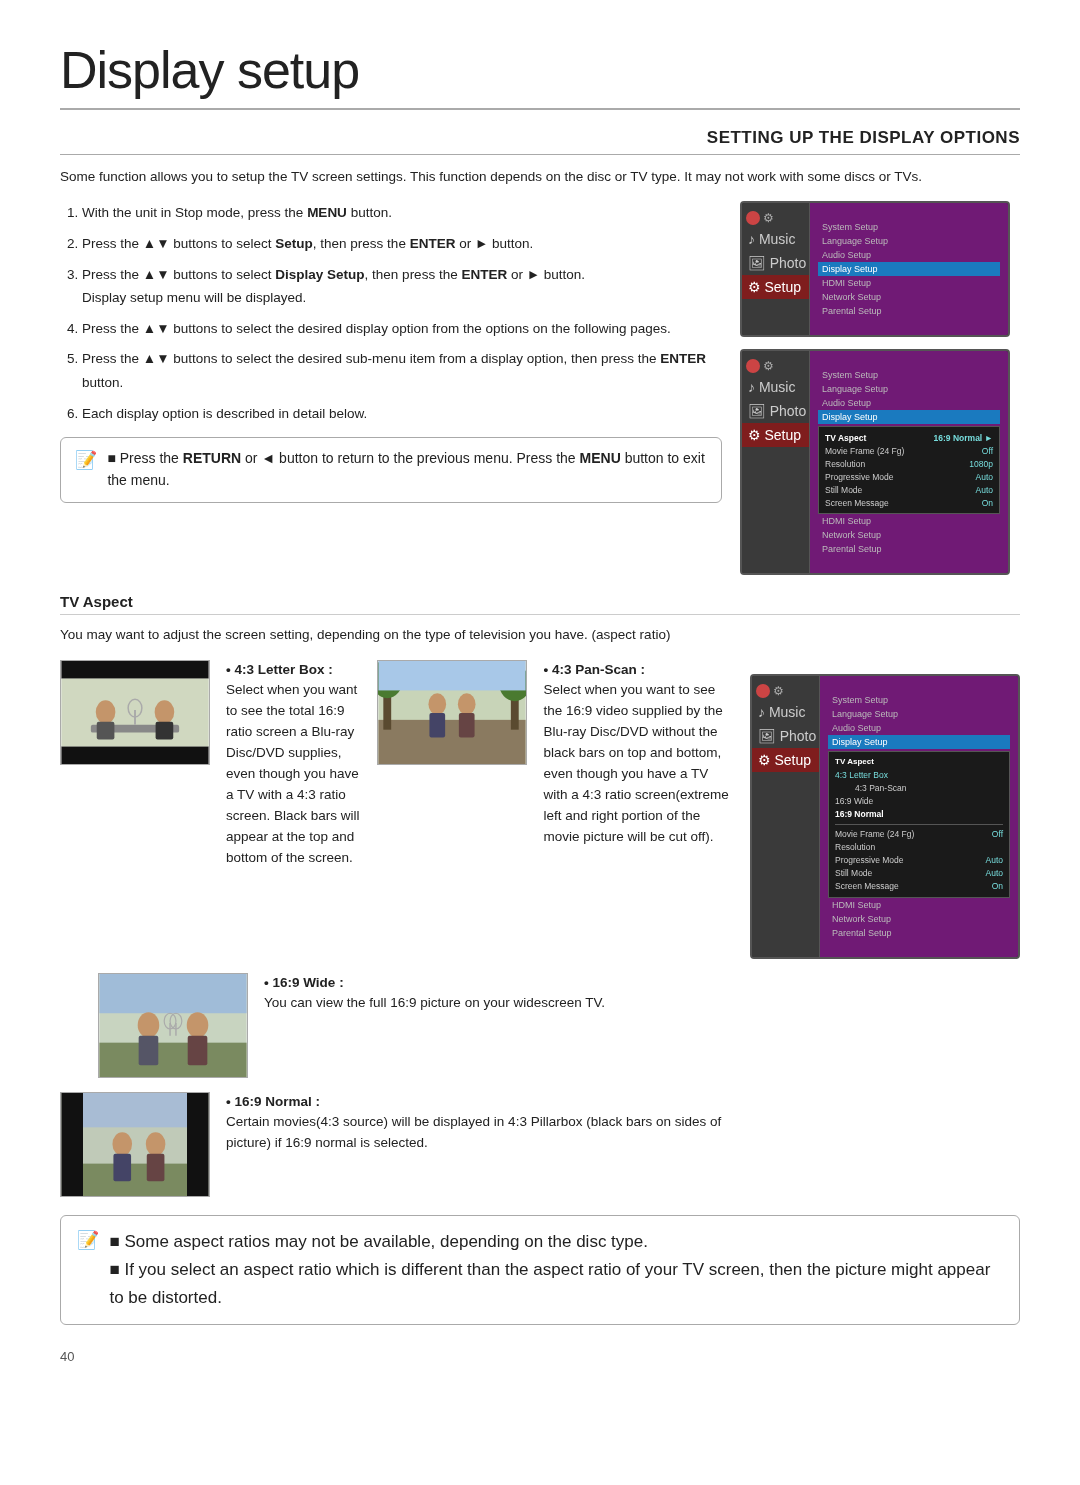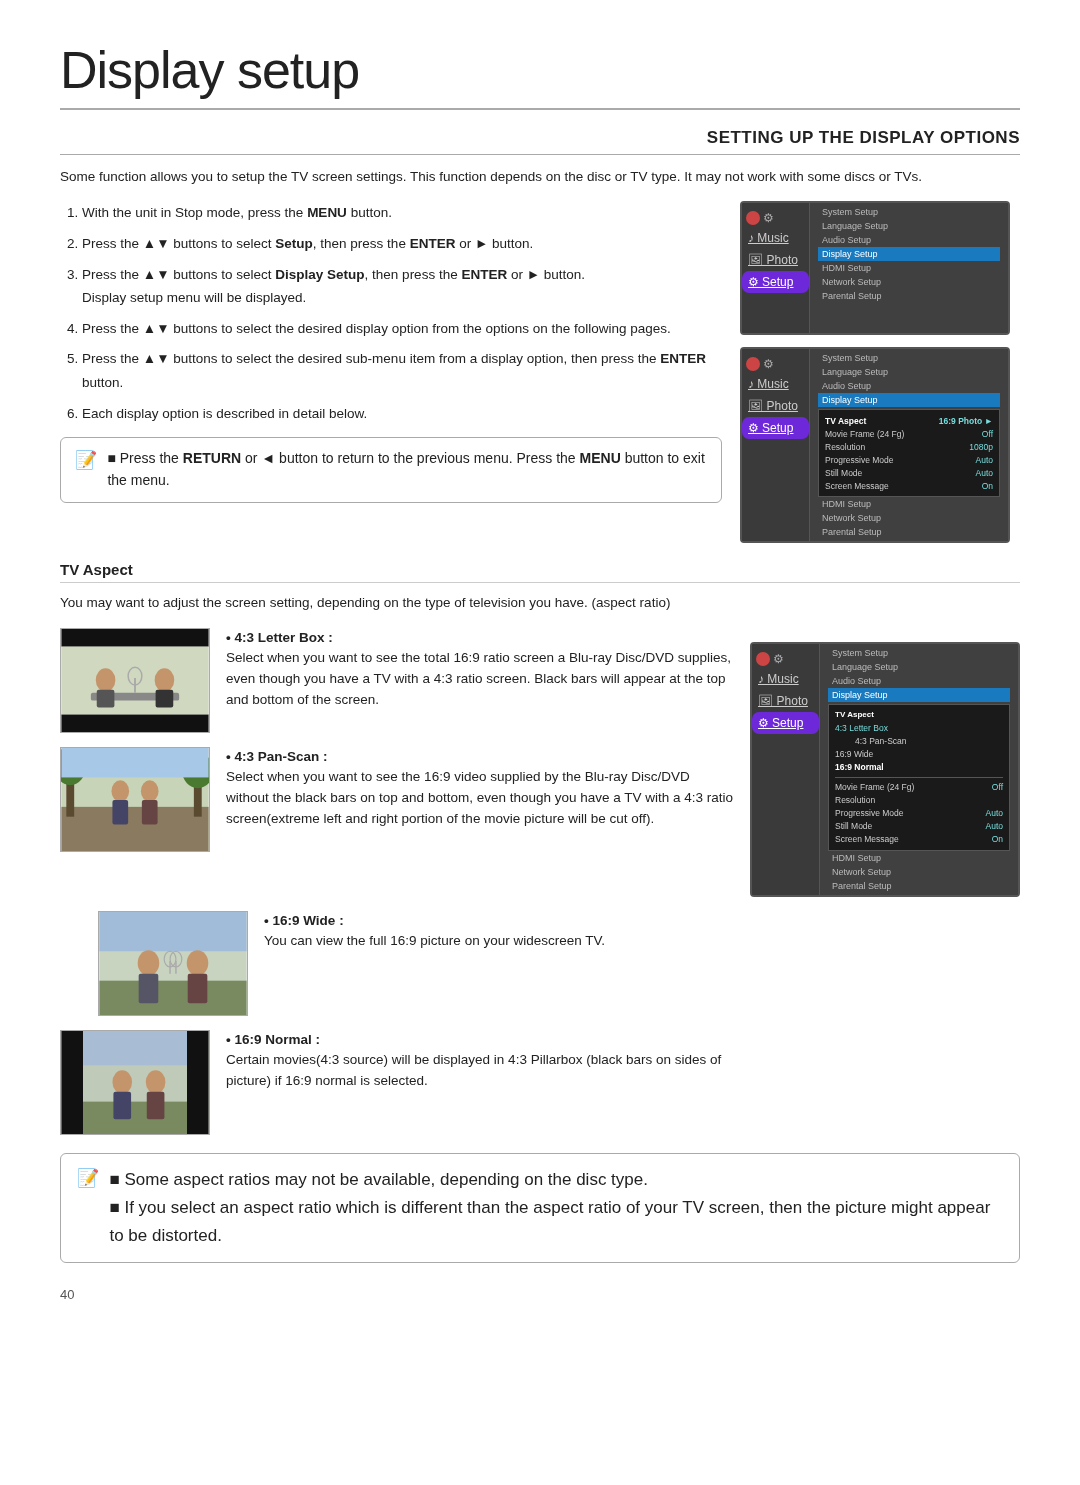--- a/index.html
+++ b/index.html
@@ -101,52 +101,50 @@
     .tv-sidebar {
       width: 68px;
       background: #3a3a3a;
       border-right: 1px solid #555;
       padding: 6px 0;
       display: flex;
       flex-direction: column;
     }
     .tv-sidebar-item {
       color: #ccc;
-      font-size: 12px;
+      font-size: 14px;
       padding: 4px 6px;
       white-space: nowrap;
       overflow: hidden;
-      text-decoration: underline;
     }
     .tv-sidebar-item.active {
-      background: #6d28d9;
+      background: #7f1d1d;
       color: #fff;
-      border-radius: 7px;
     }
     .tv-sidebar-icons {
       display: flex;
       align-items: center;
       gap: 3px;
       padding: 2px 4px;
     }
     .tv-icon-circle {
       width: 14px;
       height: 14px;
       border-radius: 50%;
       background: #888;
       display: inline-block;
     }
     .tv-icon-gear {
       color: #aaa;
       font-size: 12px;
     }
     .tv-main {
       flex: 1;
-      background: #404040;
-      padding: 2px 8px;
+      background: #701a75;
+      padding: 17px 8px;
       color: #ddd;
     }
     .tv-menu-item {
       font-size: 9px;
       padding: 2px 4px;
       color: #bbb;
       white-space: nowrap;
     }
     .tv-menu-item.active {
       background: #1a7abf;
@@ -293,21 +291,21 @@
           <div class="tv-sidebar-item active">⚙ Setup</div>
         </div>
         <div class="tv-main">
           <div class="tv-menu-item">System Setup</div>
           <div class="tv-menu-item">Language Setup</div>
           <div class="tv-menu-item">Audio Setup</div>
           <div class="tv-menu-item active">Display Setup</div>
           <div class="tv-sub-panel">
             <div class="tv-sub-row highlight">
                 <span>TV Aspect</span>
-                <span class="val">16:9 Photo ►</span>
+                <span class="val">16:9 Normal ►</span>
               </div>
             <div class="tv-sub-row">
                 <span>Movie Frame (24 Fg)</span>
                 <span class="val">Off</span>
               </div>
             <div class="tv-sub-row">
                 <span>Resolution</span>
                 <span class="val">1080p</span>
               </div>
             <div class="tv-sub-row">
@@ -331,21 +329,21 @@
     </div>
   </div>
 </div>
 
 <div class="tv-aspect-section">
   <h3 class="subsection-title">TV Aspect</h3>
   <p class="aspect-intro">You may want to adjust the screen setting, depending on the type of television you have. (aspect ratio)</p>
 
   <div style="display:flex; gap:14px; margin-bottom:14px;">
 
-    <div style="flex:1; display:flex; flex-direction:column; gap:14px;">
+    <div style="flex:1; display:flex; flex-direction:row; gap:14px;">
 
       <div class="aspect-item">
         <div class="aspect-image">
           
           <svg class="illus-svg" viewBox="0 0 150 105" xmlns="http://www.w3.org/2000/svg">
             <rect width="150" height="105" fill="#e8e8e8"></rect>
 
             <rect x="0" y="0" width="150" height="18" fill="#111"></rect>
             <rect x="0" y="87" width="150" height="18" fill="#111"></rect>
 

